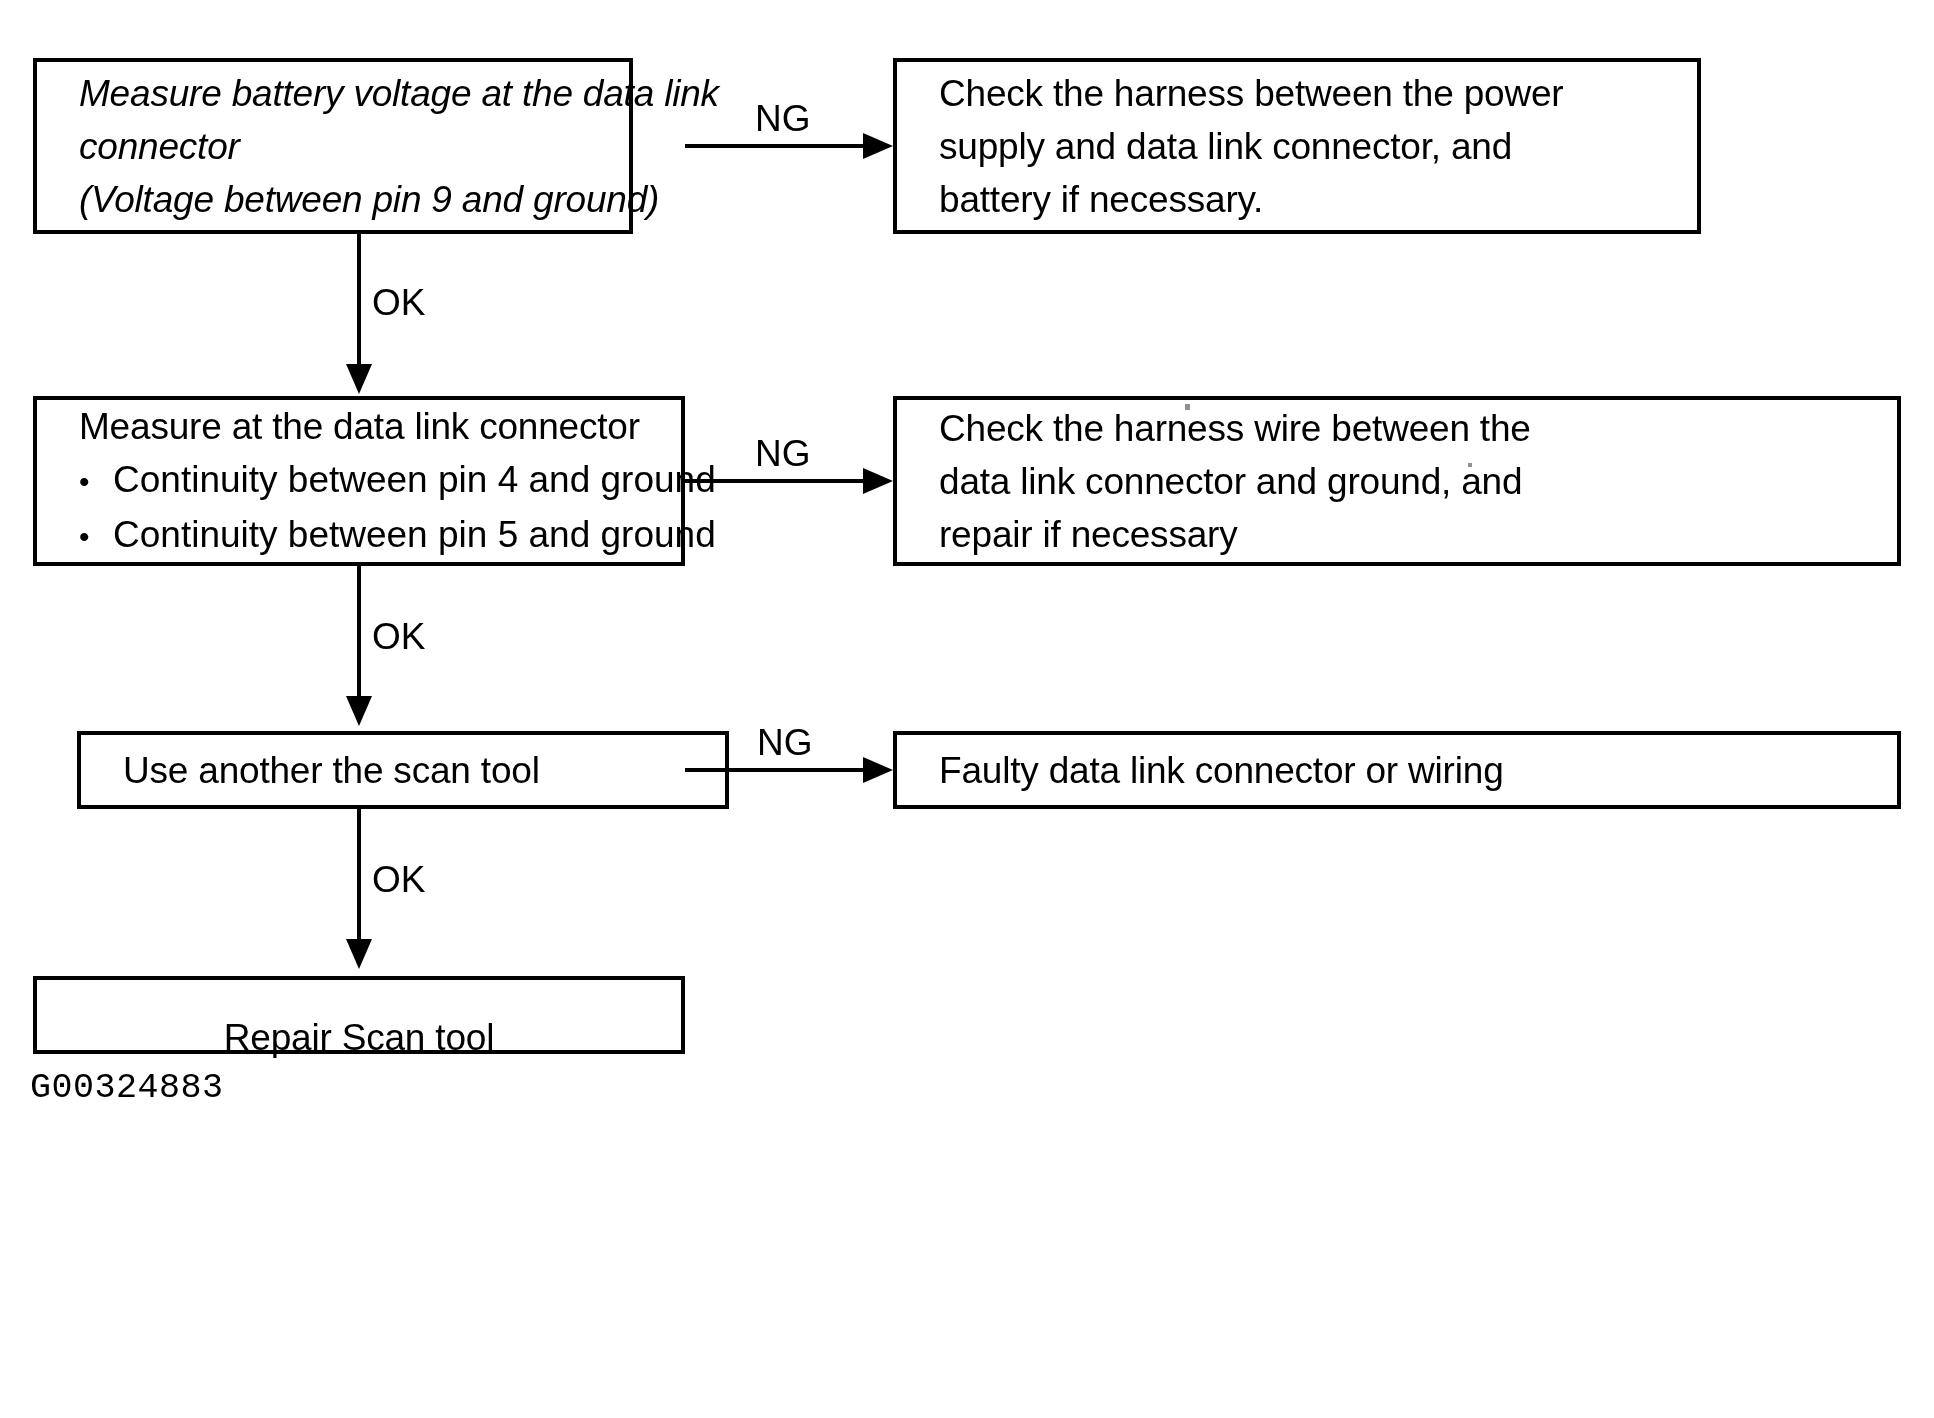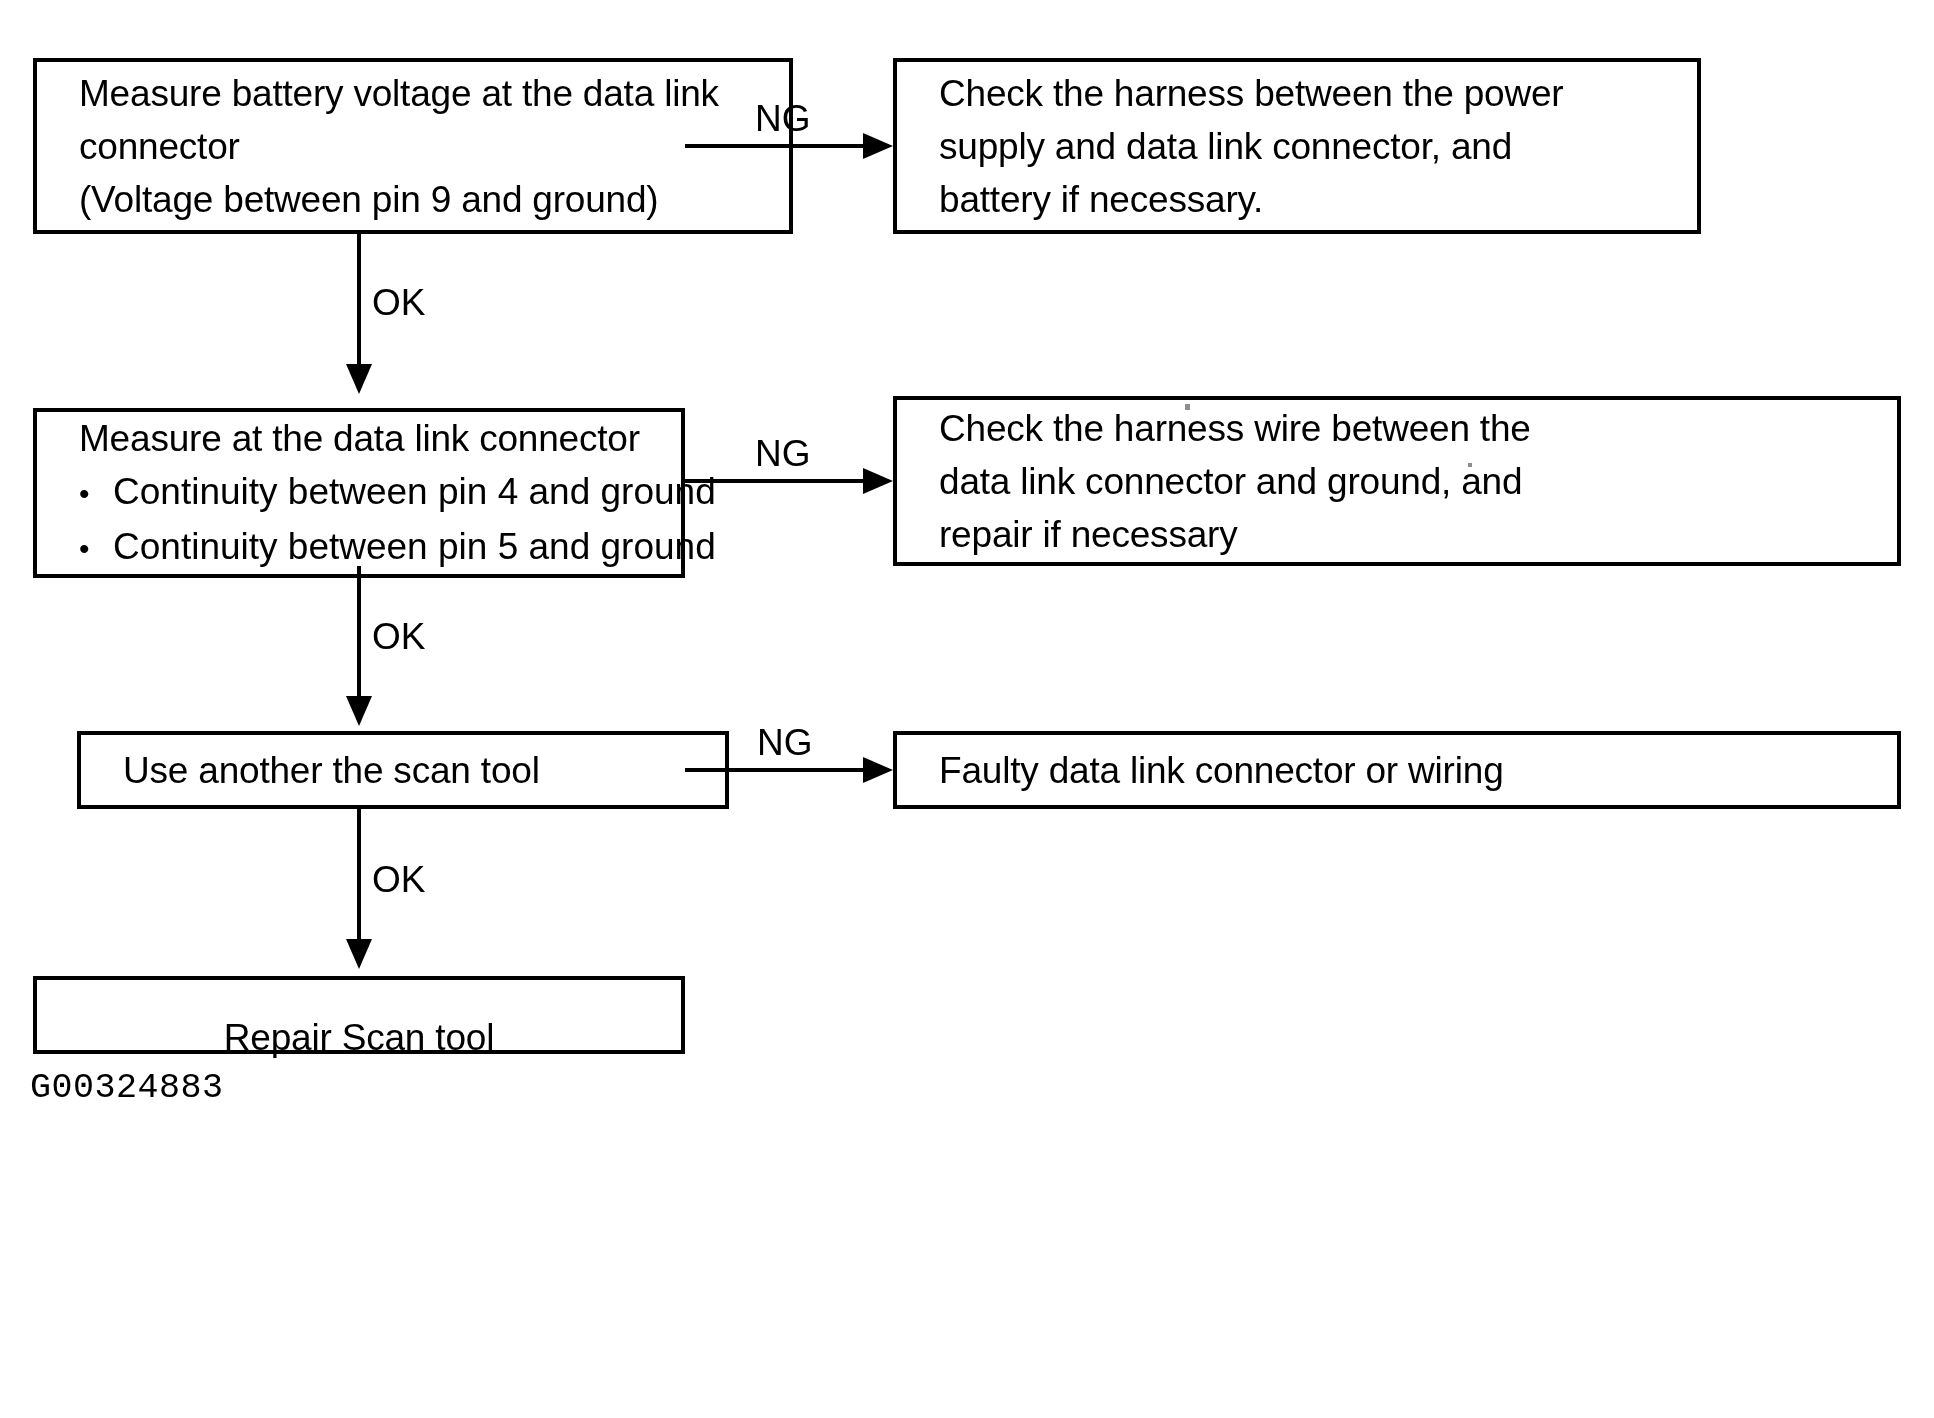--- a/index.html
+++ b/index.html
@@ -109,41 +109,41 @@
     height: 6px;
     background: #6a6a6a;
     opacity: 0.75;
   }
 </style>
 </head>
 <body>
 
 <div id="canvas">
 
-  <div class="box pad-left" style="left:33px; top:58px; width:760px; height:176px;">
+  <div class="box pad-left" style="left:33px; top:58px; width:600px; height:176px;font-style:italic;">
     <div class="line">Measure battery voltage at the data link</div>
     <div class="line">connector</div>
     <div class="line">(Voltage between pin 9 and ground)</div>
   </div>
 
   <div class="hline" style="left:685px; top:144px; width:180px;"></div>
   <div class="arrow-right" style="left:863px; top:133px;"></div>
   <div class="edge-label" style="left:755px; top:99px;">NG</div>
 
   <div class="box pad-left" style="left:893px; top:58px; width:808px; height:176px;">
     <div class="line">Check the harness between the power</div>
     <div class="line">supply and data link connector, and</div>
     <div class="line">battery if necessary.</div>
   </div>
 
   <div class="vline" style="left:357px; top:234px; height:132px;"></div>
   <div class="arrow-down" style="left:346px; top:364px;"></div>
   <div class="edge-label" style="left:372px; top:283px;">OK</div>
 
-  <div class="box" style="left:33px; top:396px; width:652px; height:170px;margin-top:12px;">
+  <div class="box" style="left:33px; top:396px; width:652px; height:170px;">
     <div class="line" style="padding-left:42px;">Measure at the data link connector</div>
     <div class="bullet-row">
       <span class="bullet-dot">•</span>
       <span class="bullet-text">Continuity between pin 4 and ground</span>
     </div>
     <div class="bullet-row">
       <span class="bullet-dot">•</span>
       <span class="bullet-text">Continuity between pin 5 and ground</span>
     </div>
   </div>

